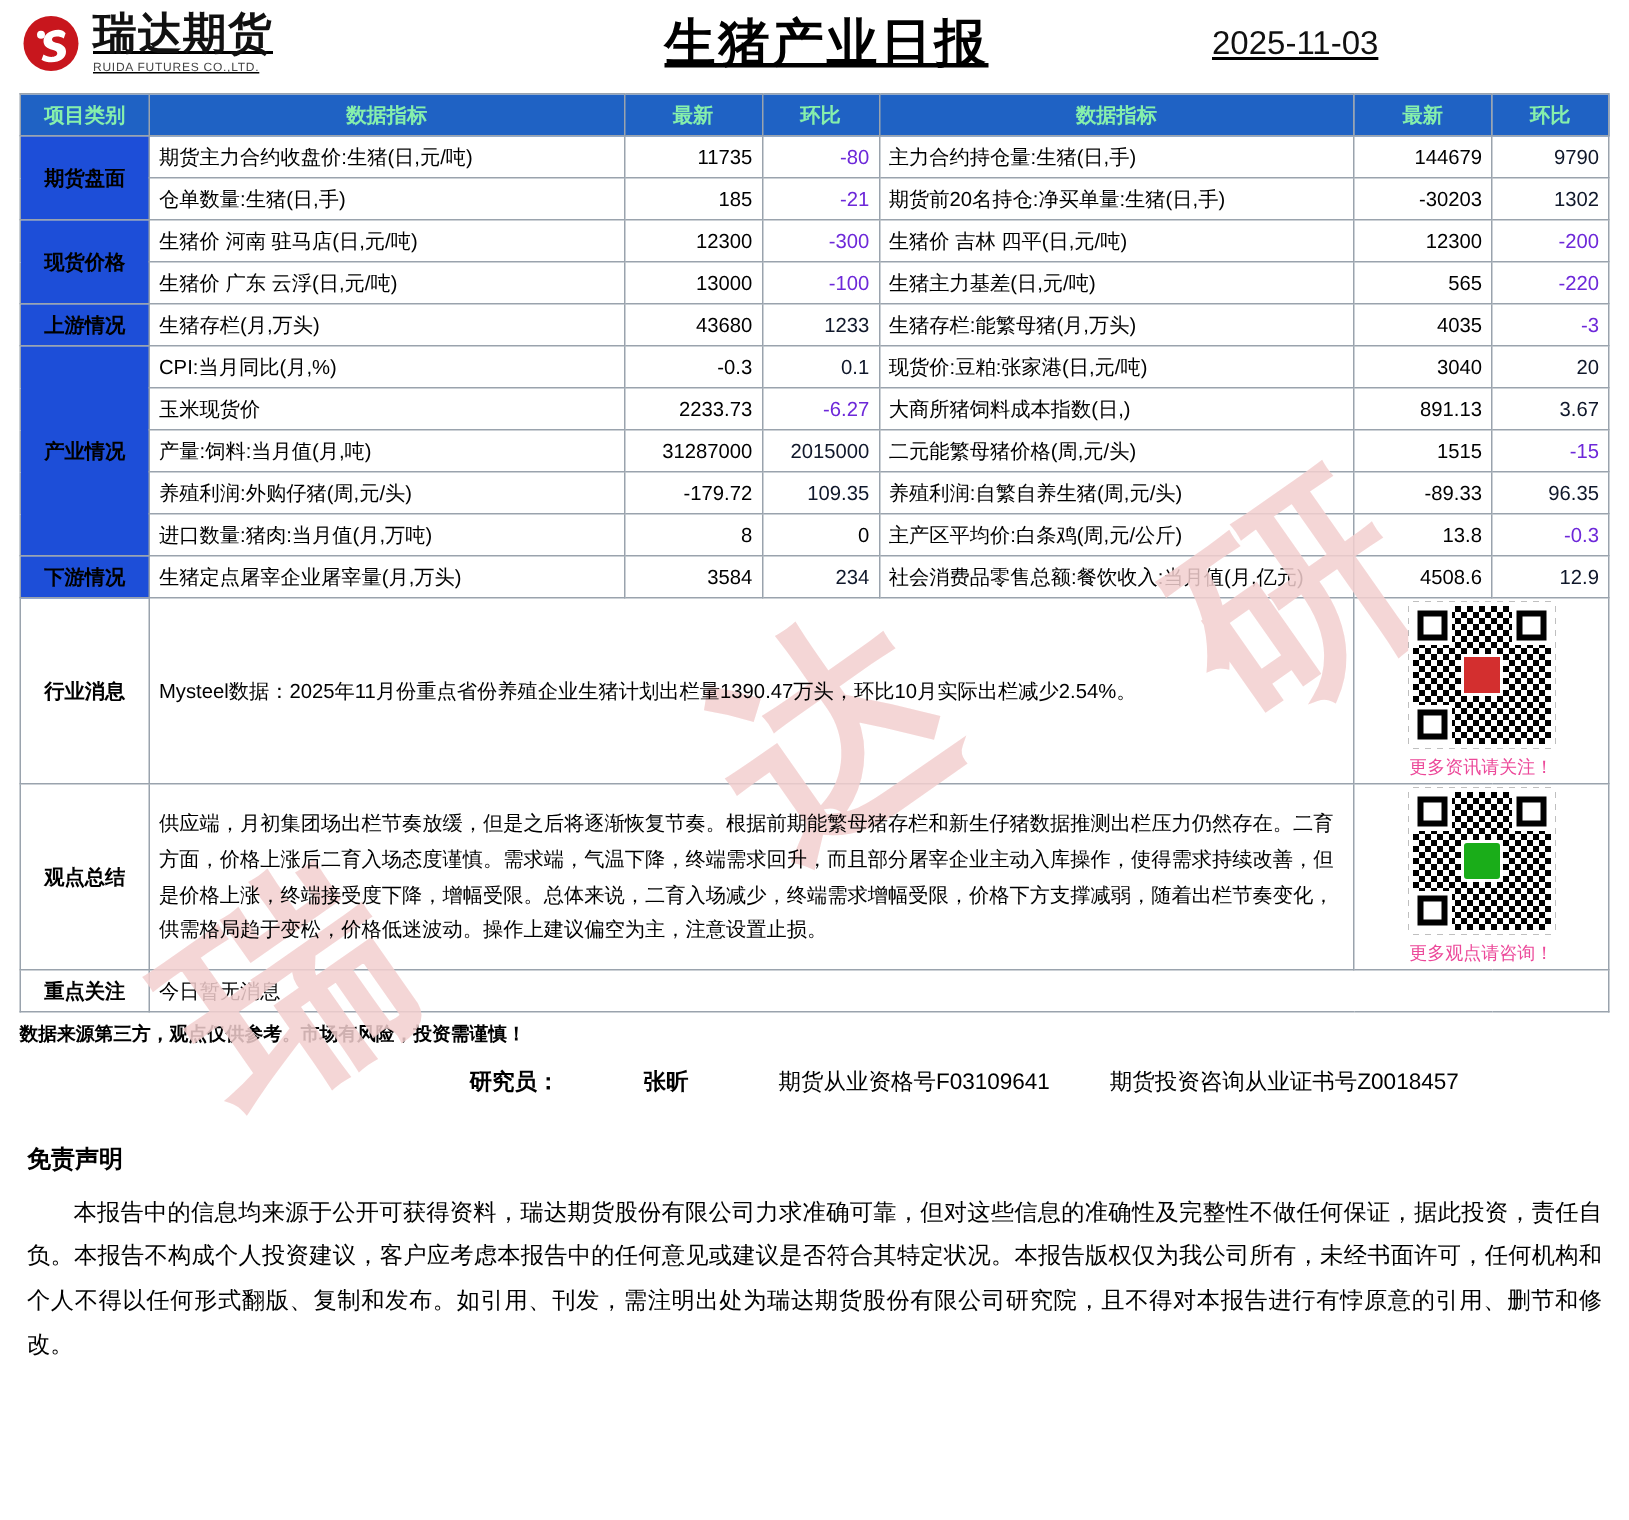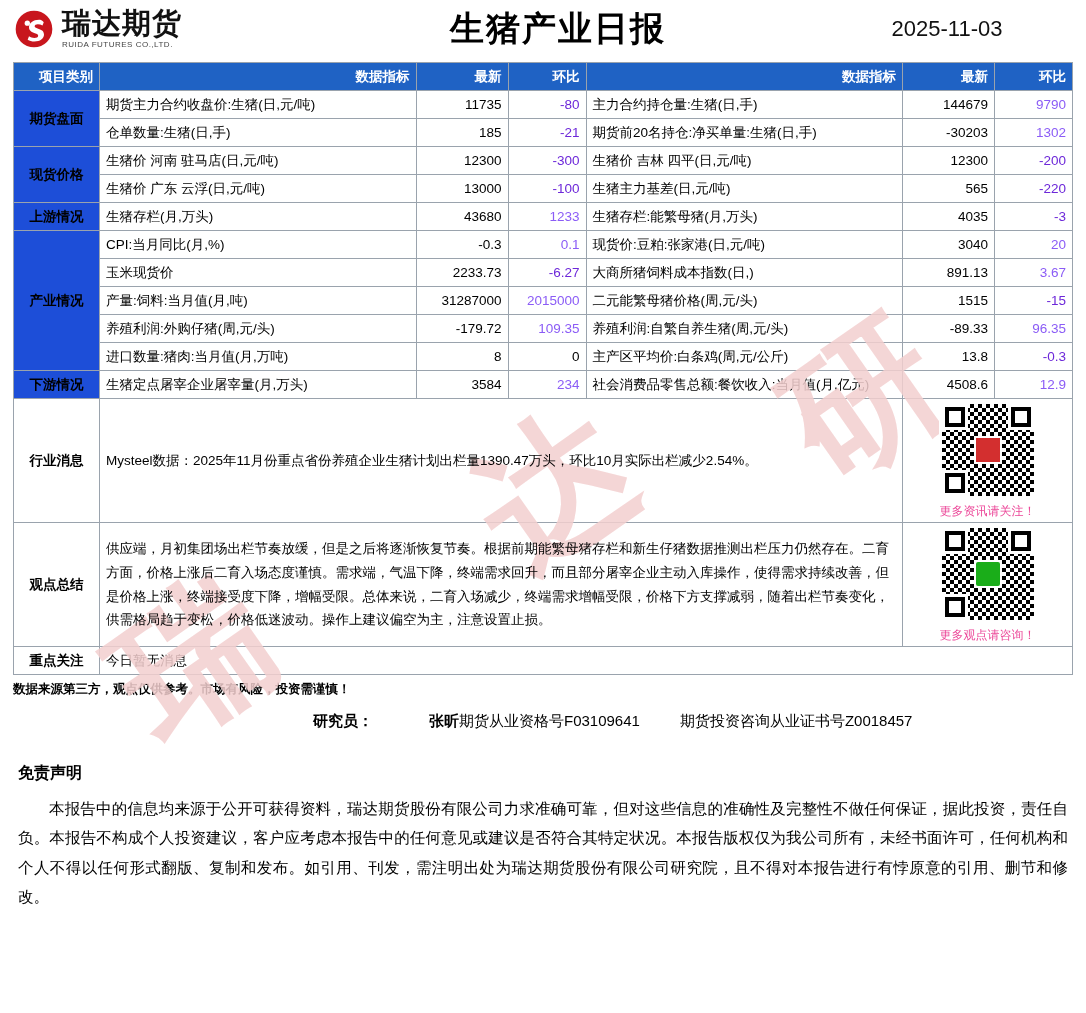--- a/index.html
+++ b/index.html
@@ -8,55 +8,56 @@
     background:#ffffff;
     font-family:"Liberation Sans","DejaVu Sans",sans-serif;
     color:#000;
     -webkit-font-smoothing:antialiased;
   }
   .page{width:1086px;position:relative;}
 
   
   .header{
     display:flex;align-items:center;justify-content:space-between;
-    padding:6px 14px 10px 14px;
+    padding:6px 28px 10px 14px;
+    text-decoration:underline;
   }
   .brand{display:flex;align-items:center;gap:8px;width:280px;}
   .brand-mark{width:40px;height:40px;flex:0 0 40px;}
   .brand-text{display:flex;flex-direction:column;line-height:1;}
   .brand-cn{font-size:29px;font-weight:bold;color:#111;letter-spacing:1px;}
   .brand-en{font-size:8px;color:#444;letter-spacing:.5px;margin-top:3px;}
   .doc-title{
     flex:1;text-align:center;font-size:34px;font-weight:bold;letter-spacing:2px;
   }
-  .doc-date{width:250px;text-align:center;font-size:22px;color:#111;}
+  .doc-date{width:250px;text-align:left;font-size:22px;color:#111;}
 
   
   table.main{
     border-collapse:collapse;width:1060px;margin:0 13px;
     table-layout:fixed;
   }
   table.main th, table.main td{
     border:1px solid #9aa3ad;
     font-size:13.5px;
     padding:2px 6px;
     vertical-align:middle;
     height:23px;
   }
   thead th{
-    background:#1f62c4;color:#ffffff;font-weight:bold;text-align:right;
+    background:#1f62c4;color:#86efac;font-weight:bold;text-align:center;
     font-size:15px;height:27px;border:1px solid #1f62c4;
   }
   .cat{
     text-align:center;font-weight:bold;background:#1d4ed8;width:86px;
   }
   .ind{text-align:left;}
   .num{text-align:right;width:92px;}
   .chg{text-align:right;width:78px;}
-  .up{color:#8b5cf6;}
+  .up{color:#0f172a;}
   .down{color:#6d28d9;}
   .zero{color:#000;}
 
   
   .block-label{
     text-align:center;font-weight:bold;width:86px;
   }
   .block-body{position:relative;padding:10px 14px;font-size:15px;line-height:1.75;}
   .news-row td{height:150px;vertical-align:middle;}
   .sum-row td{height:160px;vertical-align:middle;}
@@ -69,21 +70,21 @@
   
   .src-note{
     font-size:12.5px;font-weight:bold;margin:6px 13px 0 13px;
   }
   .analyst{
     margin:14px 13px 0 13px;display:flex;font-size:15px;font-weight:bold;
     align-items:center;
   }
   .analyst .lbl{margin-left:300px;}
   .analyst .name{margin-left:56px;font-weight:bold;}
-  .analyst .lic1{font-weight:normal;}
+  .analyst .lic1{margin-left:60px;font-weight:normal;}
   .analyst .lic2{margin-left:40px;font-weight:normal;}
 
   .disclaimer{margin:32px 18px 0 18px;}
   .disclaimer h2{font-size:16px;margin:0 0 10px 0;font-weight:bold;}
   .disclaimer p{
     font-size:15.5px;line-height:1.9;margin:0;text-align:justify;
     text-indent:2em;
   }
 
   

